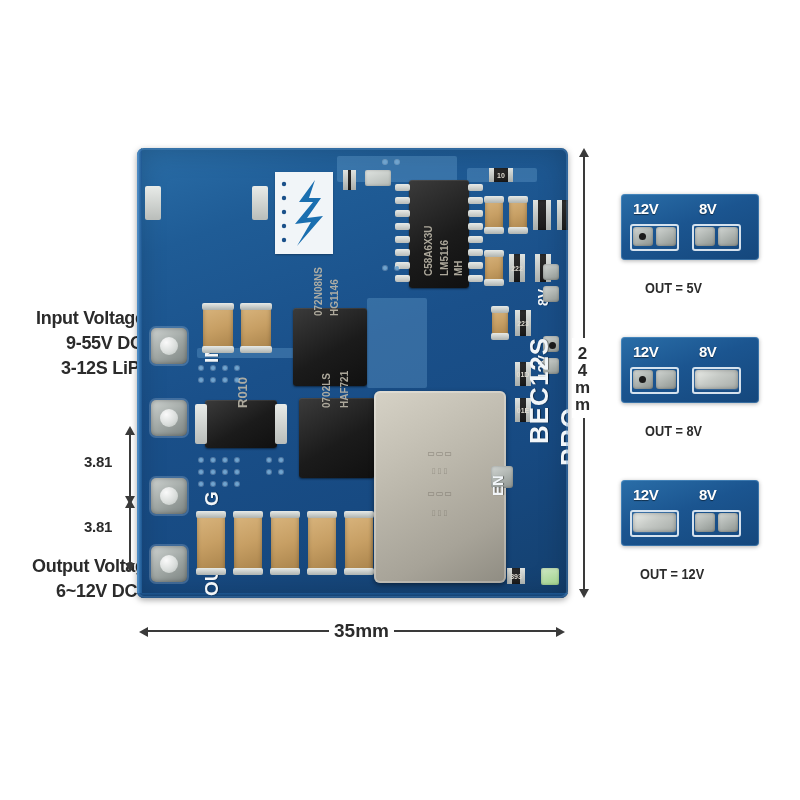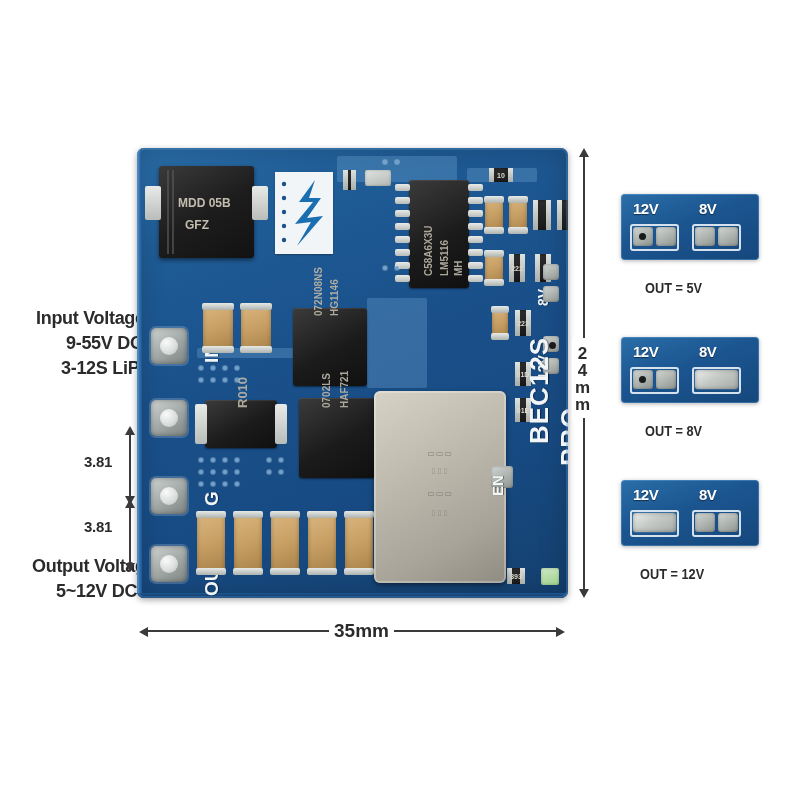--- a/index.html
+++ b/index.html
@@ -131,21 +131,21 @@
 </head>
 <body>
 
 <div id="stage">
 
   <div class="lbl" style="left:36px;top:308px;font-size:18px;">Input Voltage</div>
   <div class="lbl" style="left:66px;top:333px;font-size:18px;">9-55V DC</div>
   <div class="lbl" style="left:61px;top:358px;font-size:18px;">3-12S LiPo</div>
 
   <div class="lbl" style="left:32px;top:556px;font-size:18px;">Output Voltage</div>
-  <div class="lbl" style="left:56px;top:581px;font-size:18px;">5~12V DC</div>
+  <div class="lbl" style="left:56px;top:581px;font-size:18px;">6~12V DC</div>
 
   <div class="dimline" style="left:129px;top:432px;width:2px;height:66px;"></div>
   <div class="arrow up" style="left:125px;top:426px;"></div>
   <div class="arrow down" style="left:125px;top:496px;"></div>
   <div class="lbl" style="left:84px;top:453px;font-size:15px;">3.81</div>
 
   <div class="dimline" style="left:129px;top:505px;width:2px;height:60px;"></div>
   <div class="arrow up" style="left:125px;top:499px;"></div>
   <div class="arrow down" style="left:125px;top:563px;"></div>
   <div class="lbl" style="left:84px;top:518px;font-size:15px;">3.81</div>
@@ -172,26 +172,20 @@
     <div class="tpad" style="left:14px;top:330px;">
       <div class="hole"></div>
     </div>
     <div class="silk rotn90" style="left:64px;top:358px;font-size:19px;">G</div>
 
     <div class="tpad" style="left:14px;top:398px;">
       <div class="hole"></div>
     </div>
     <div class="silk rotn90" style="left:64px;top:448px;font-size:19px;">OUT</div>
 
-    <div id="diode" style="left:22px;top:18px;width:95px;height:92px;">
-      <div class="band" style="left:8px;"></div>
-      <div class="band" style="left:13px;"></div>
-      <div class="t" style="left:19px;top:30px;font-size:12px;">MDD 05B</div>
-      <div class="t" style="left:26px;top:52px;font-size:12px;">GFZ</div>
-    </div>
     <div class="term" style="left:8px;top:38px;width:16px;height:34px;"></div>
     <div class="term" style="left:115px;top:38px;width:16px;height:34px;"></div>
 
     <div id="logo" style="left:138px;top:24px;width:58px;height:82px;">
       <svg width="58" height="82" viewBox="0 0 58 82">
         <rect x="0" y="0" width="58" height="82" fill="#f1f5f8"></rect>
         <path d="M40 8 L24 30 L38 30 L20 52 L36 50 L22 74 L48 44 L32 46 L46 26 L34 26 Z" fill="#1a6fb0"></path>
         <circle cx="9" cy="12" r="2.2" fill="#1a508a"></circle>
         <circle cx="9" cy="26" r="2.2" fill="#1a508a"></circle>
         <circle cx="9" cy="40" r="2.2" fill="#1a508a"></circle>

